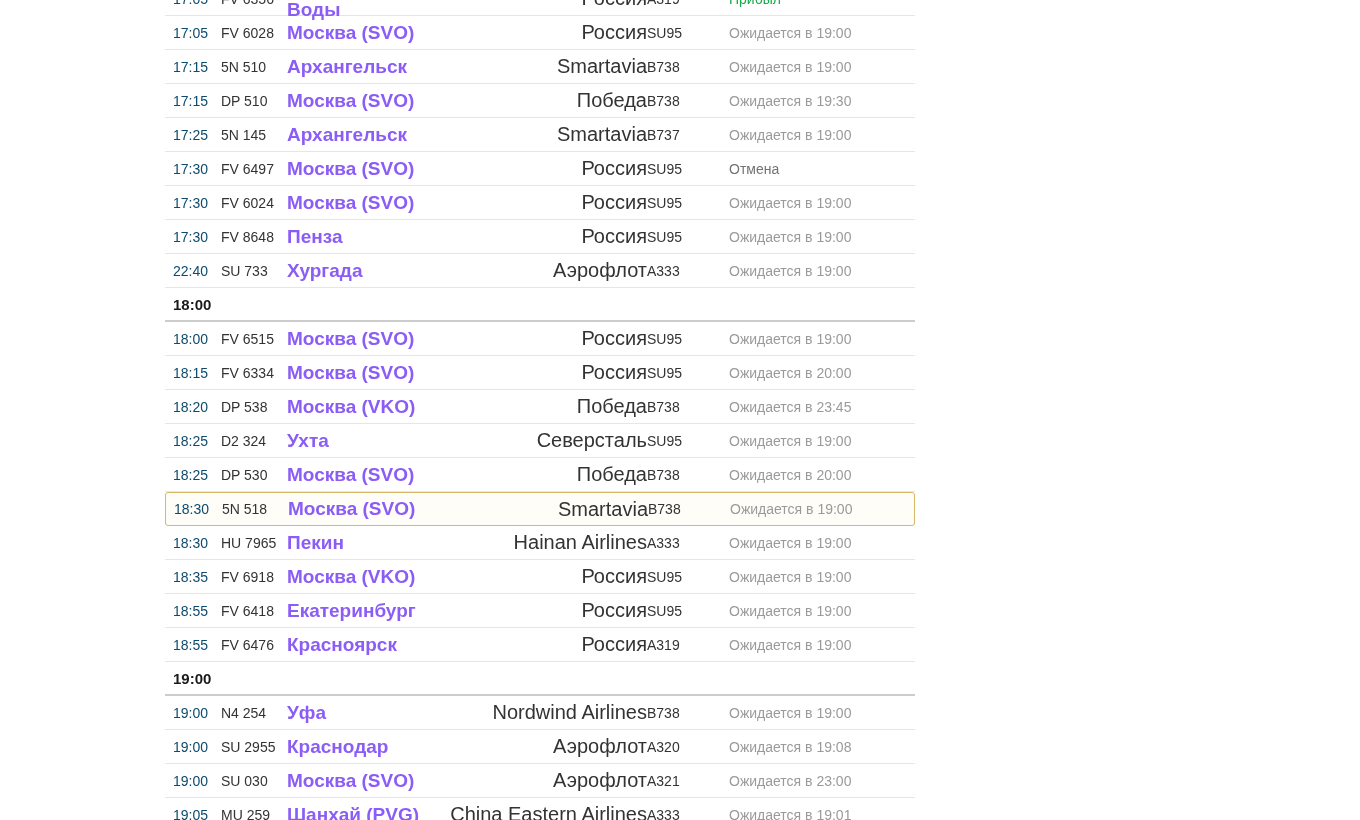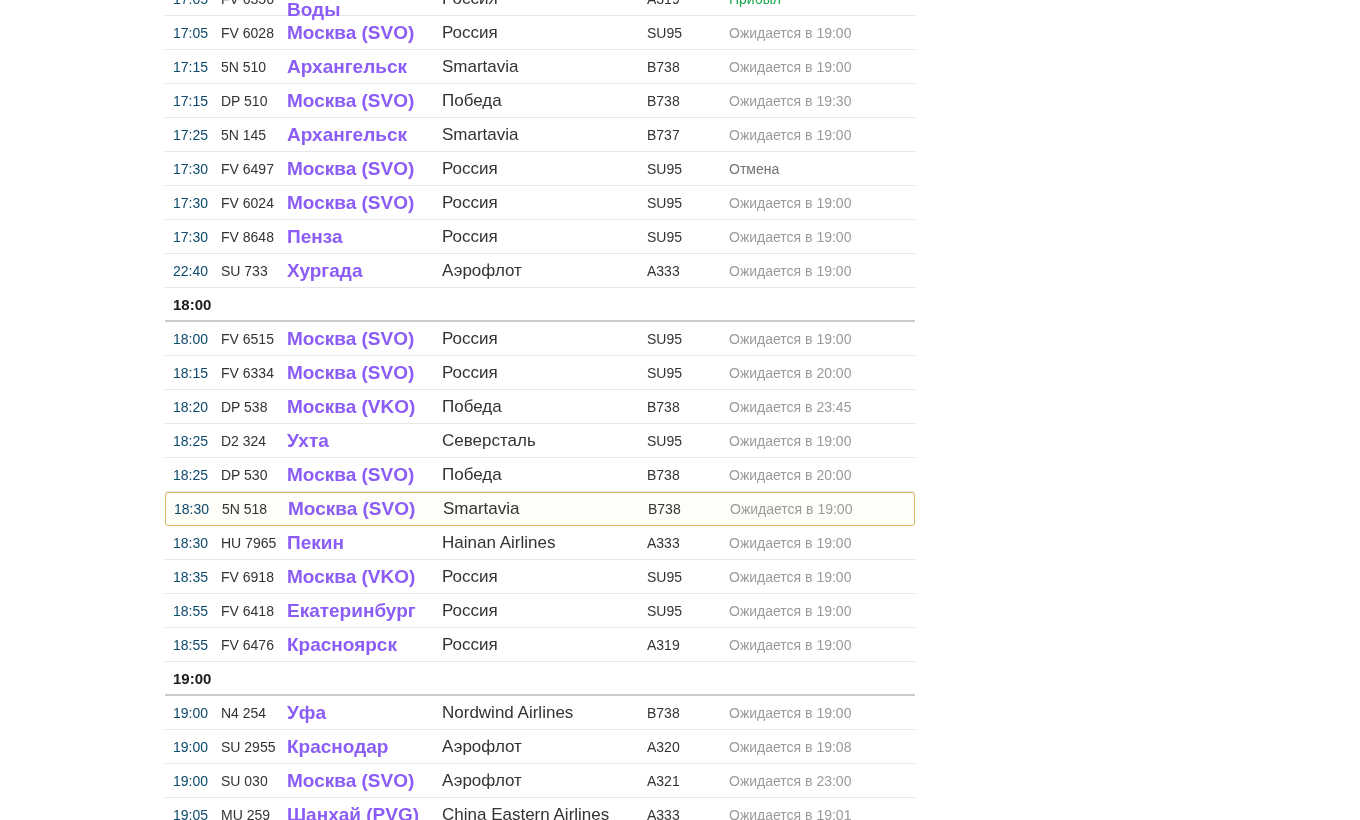--- a/index.html
+++ b/index.html
@@ -58,23 +58,24 @@
   }
   .c-dest {
     width: 155px;
     font-size: 19px;
     font-weight: bold;
     color: #8b5cf6;
     flex: none;
   }
   .c-airline {
     width: 205px;
-    font-size: 17px;
+    font-size: 20px;
     color: #333333;
     flex: none;
+    text-align: right;
   }
   .c-aircraft {
     width: 82px;
     font-size: 14px;
     color: #333333;
     flex: none;
   }
   .c-status {
     flex: 1;
     font-size: 14px;

